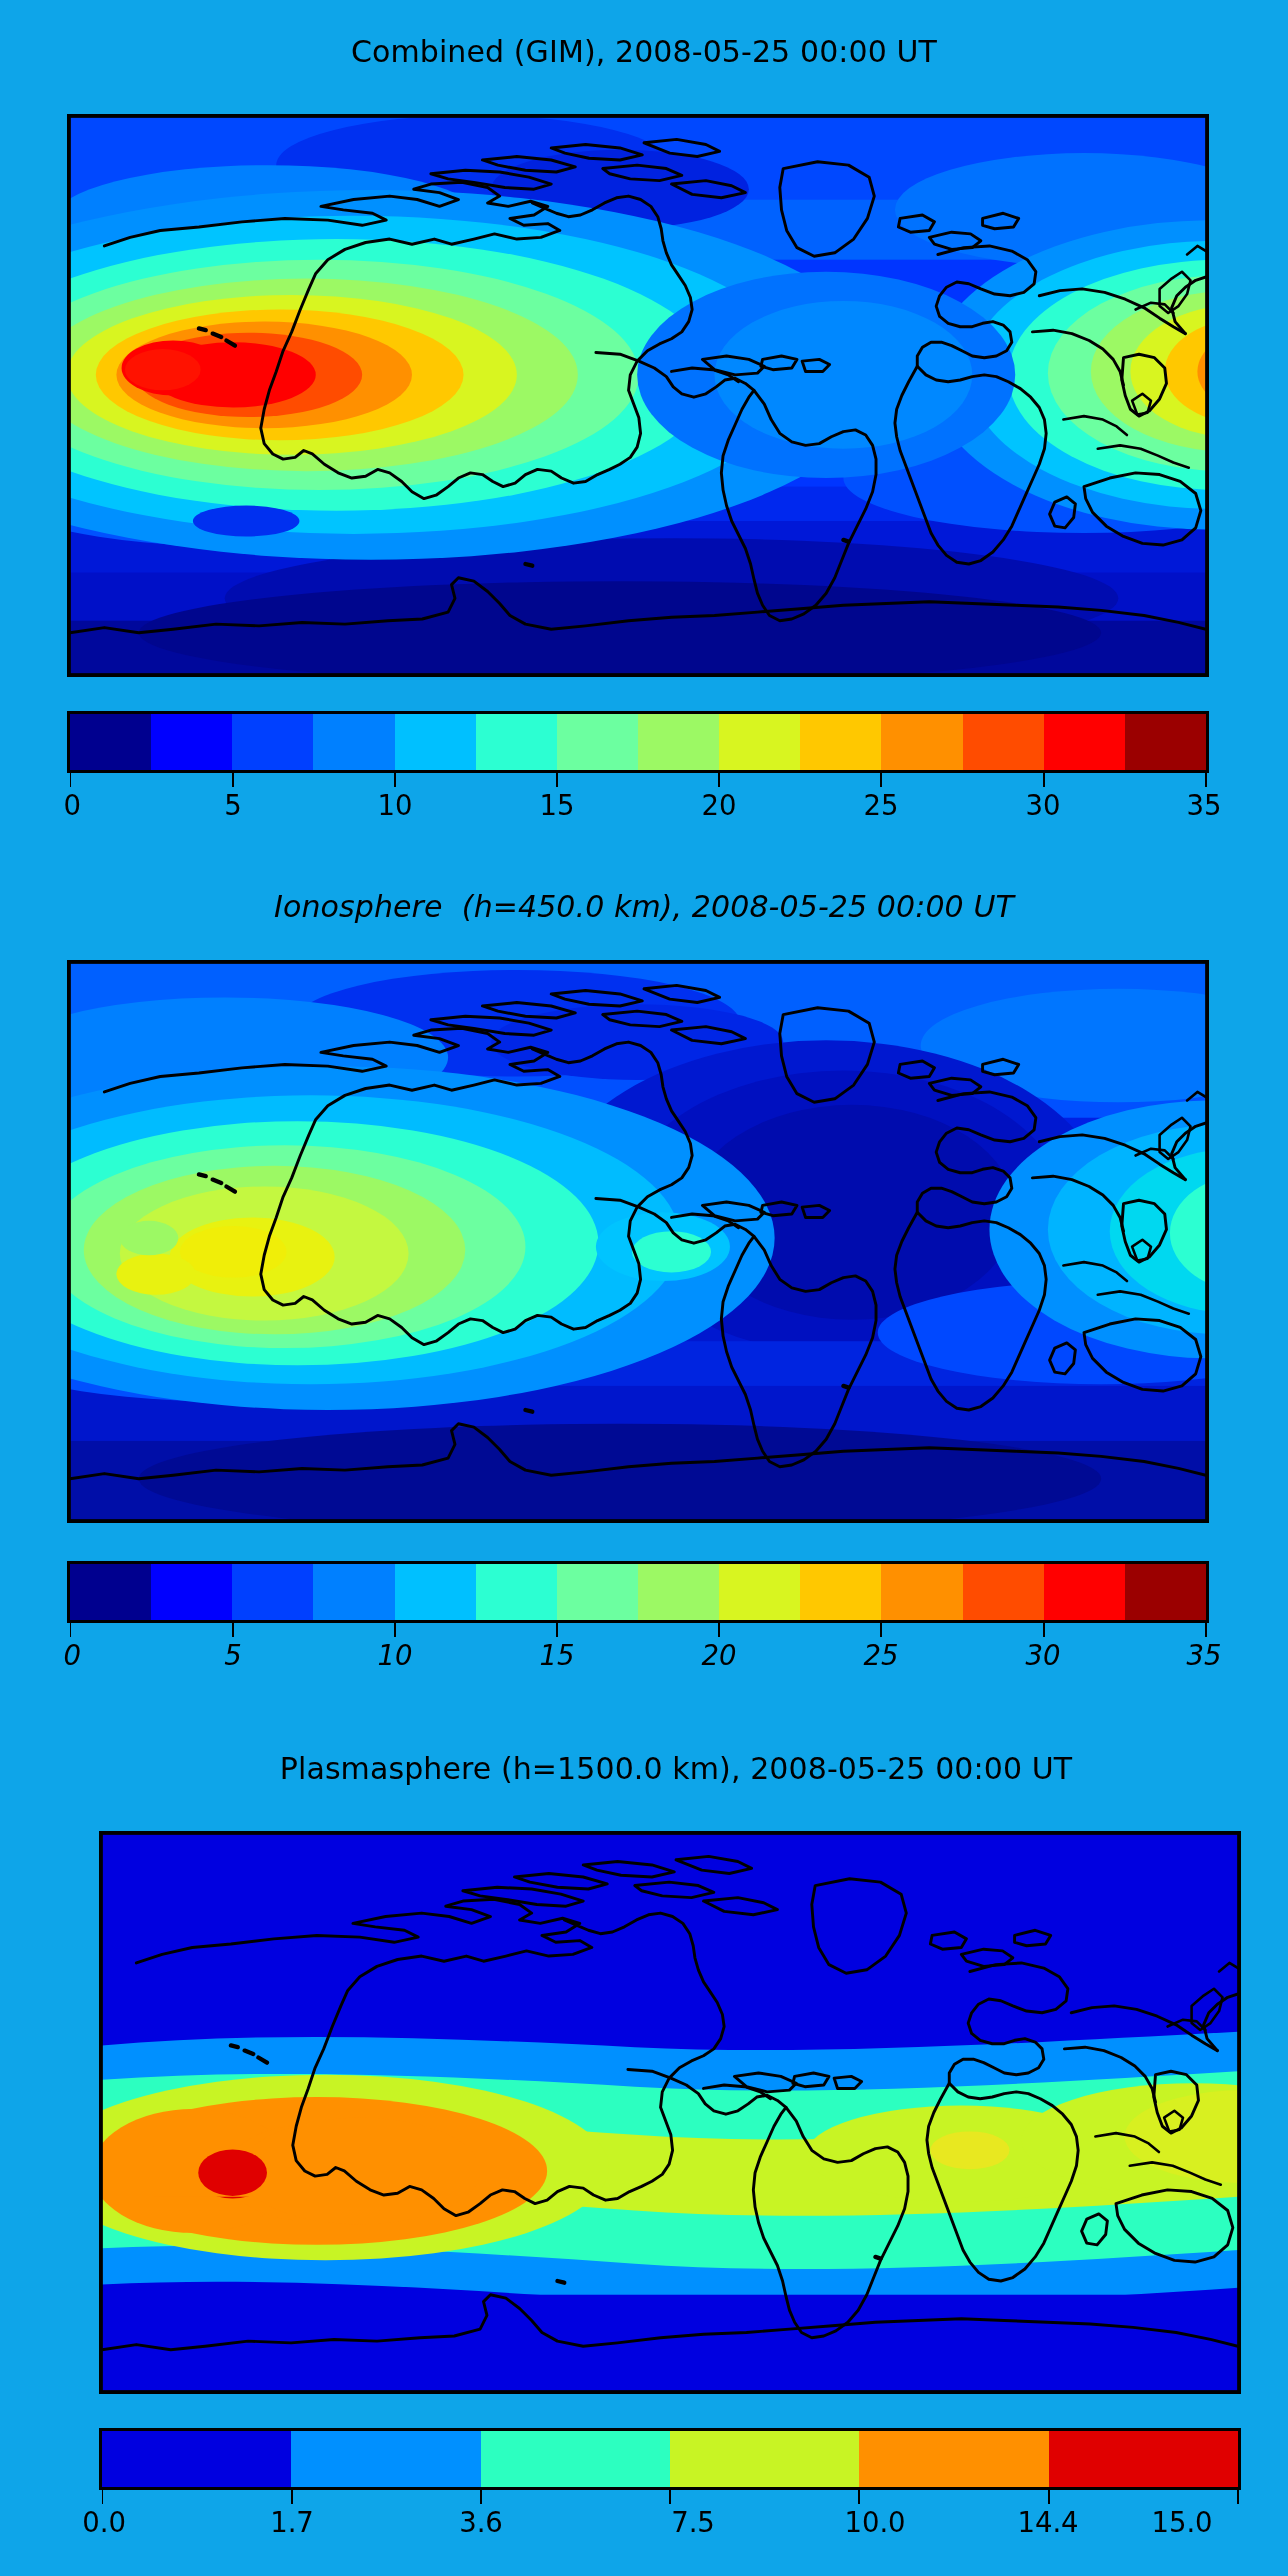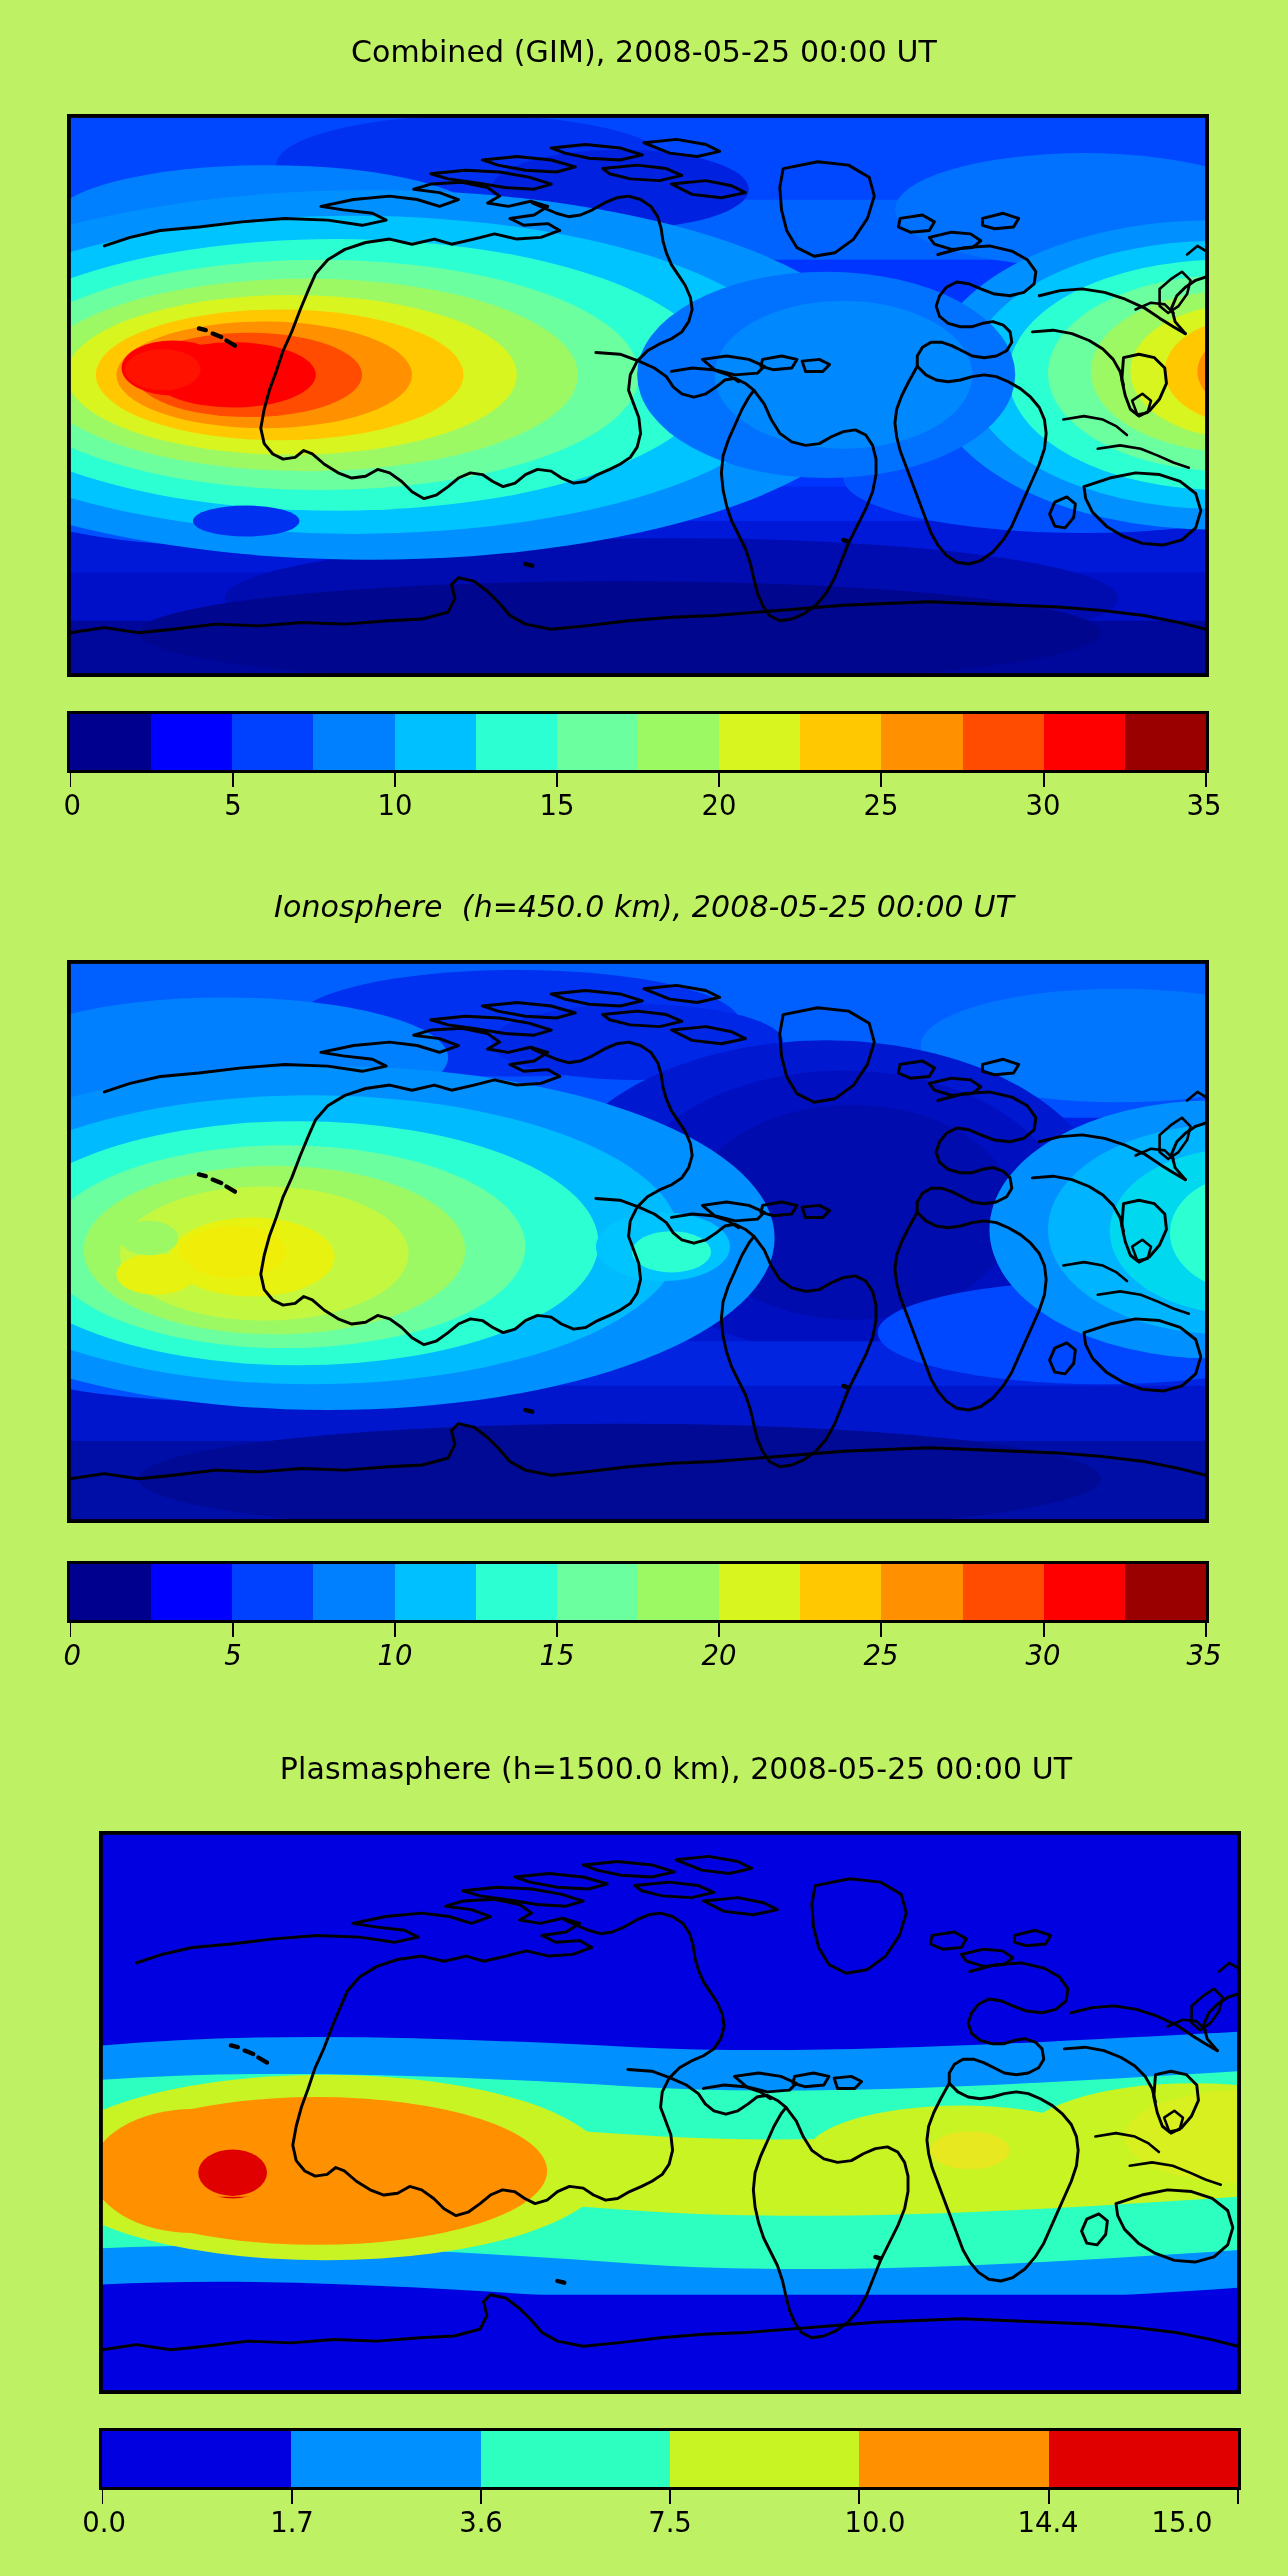--- a/index.html
+++ b/index.html
@@ -1,17 +1,17 @@
 <!DOCTYPE html>
 <html style="font-size:13.7px"><head>
 <meta charset="utf-8">
 <style>
   html,body{margin:0;padding:0;background:#ffffff;}
   body{width:1288px;height:2576px;font-family:"DejaVu Sans",sans-serif;overflow:hidden;}
-  .page{position:relative;width:1288px;height:2576px;background:#bef264;}
+  .page{position:relative;width:1288px;height:2576px;background:#0ea5e9;}
   .panel{position:absolute;left:0;width:1288px;}
   .ptitle{
     position:absolute;left:0;width:1288px;text-align:center;
     font-family:"DejaVu Sans",sans-serif;font-size:30px;color:#000;
     letter-spacing:0.1px;white-space:pre;
   }
   .mapbox{position:absolute;left:67px;width:1142px;box-sizing:border-box;
           border:3.4px solid #000;background:#0a2fe0;overflow:hidden;}
   .mapbox svg{display:block;width:100%;height:100%;}
   .cbwrap{position:absolute;left:67px;width:1142px;}
@@ -405,21 +405,21 @@
           <i style="background: rgb(224, 0, 0);"></i>
         </div>
       <div class="ticks" style="top:62px;height:52px;">
           <div class="tick" style="left: 2.6px;"></div>
           <div class="tlabel" style="left: 5.2px;">0.0</div>
           <div class="tick" style="left: 192px;"></div>
           <div class="tlabel" style="left: 193px;">1.7</div>
           <div class="tick" style="left: 381px;"></div>
           <div class="tlabel" style="left: 382px;">3.6</div>
           <div class="tick" style="left: 570px;"></div>
-          <div class="tlabel" style="left: 571px;">7.5</div>
+          <div class="tlabel" style="left: 594px;">7.5</div>
           <div class="tick" style="left: 759px;"></div>
           <div class="tlabel" style="left: 776px;">10.0</div>
           <div class="tick" style="left: 949px;"></div>
           <div class="tlabel" style="left: 949px;">14.4</div>
           <div class="tick" style="left: 1138px;"></div>
           <div class="tlabel" style="left: 1083px;">15.0</div>
         </div>
     </div>
   </div>
 

